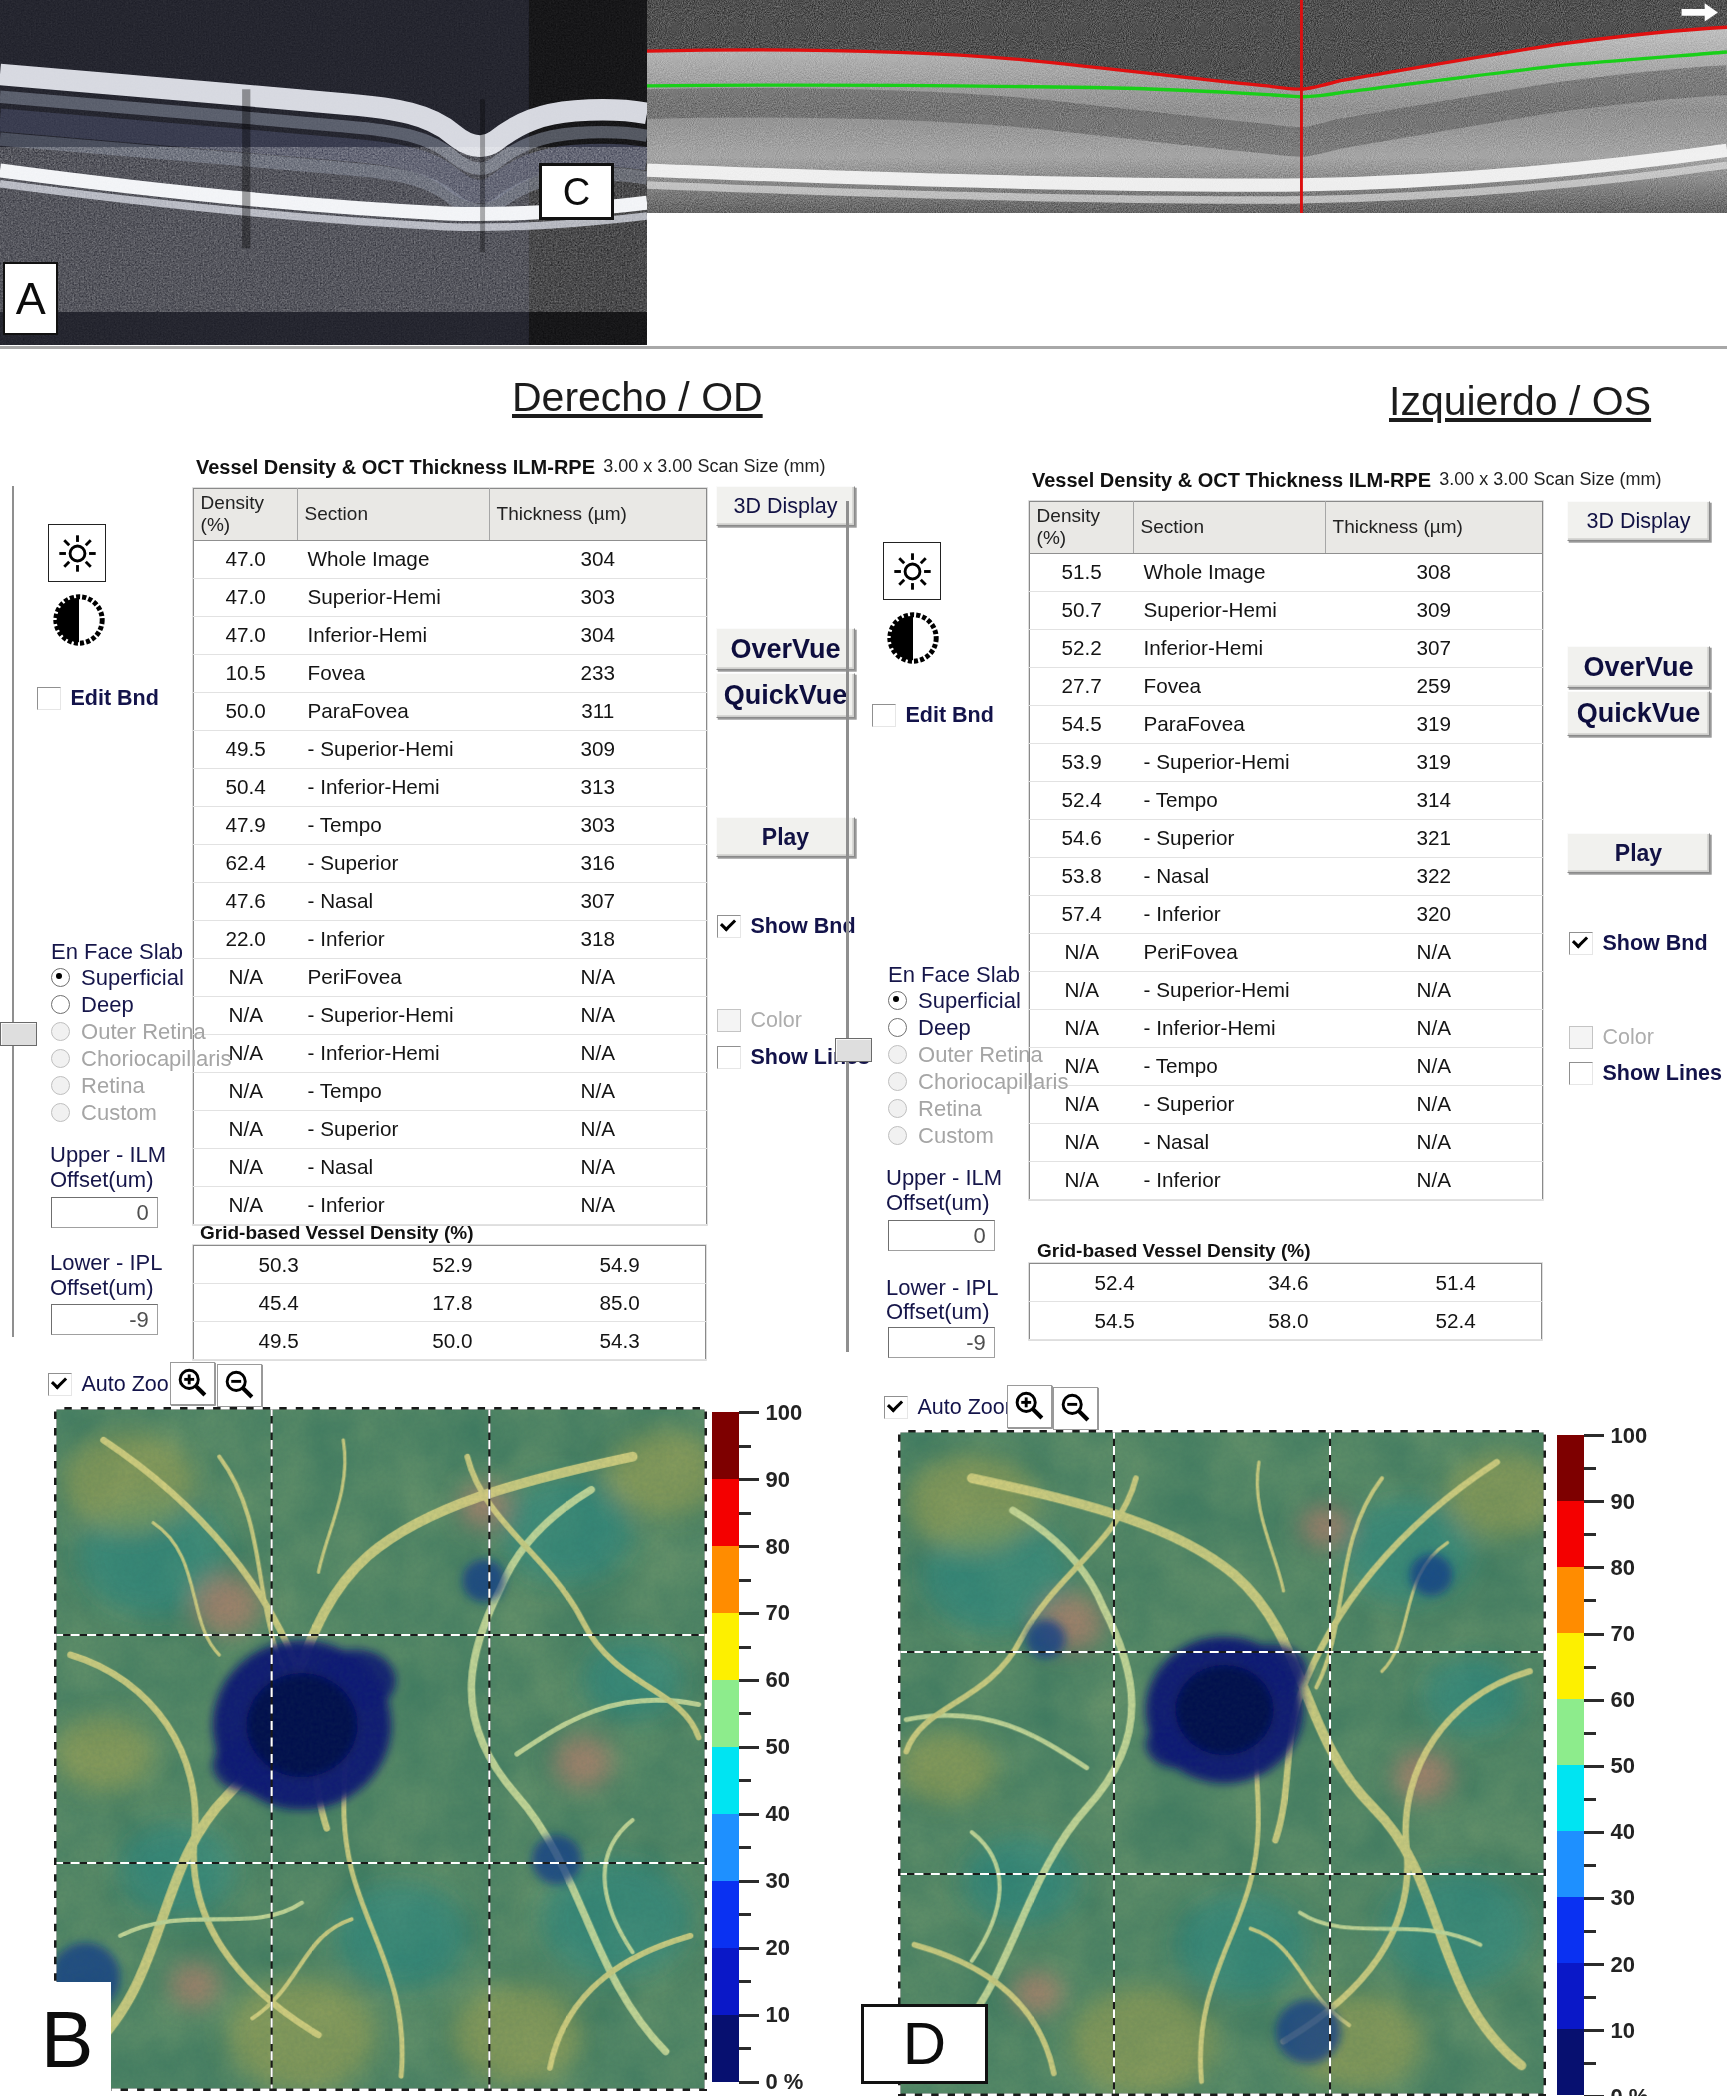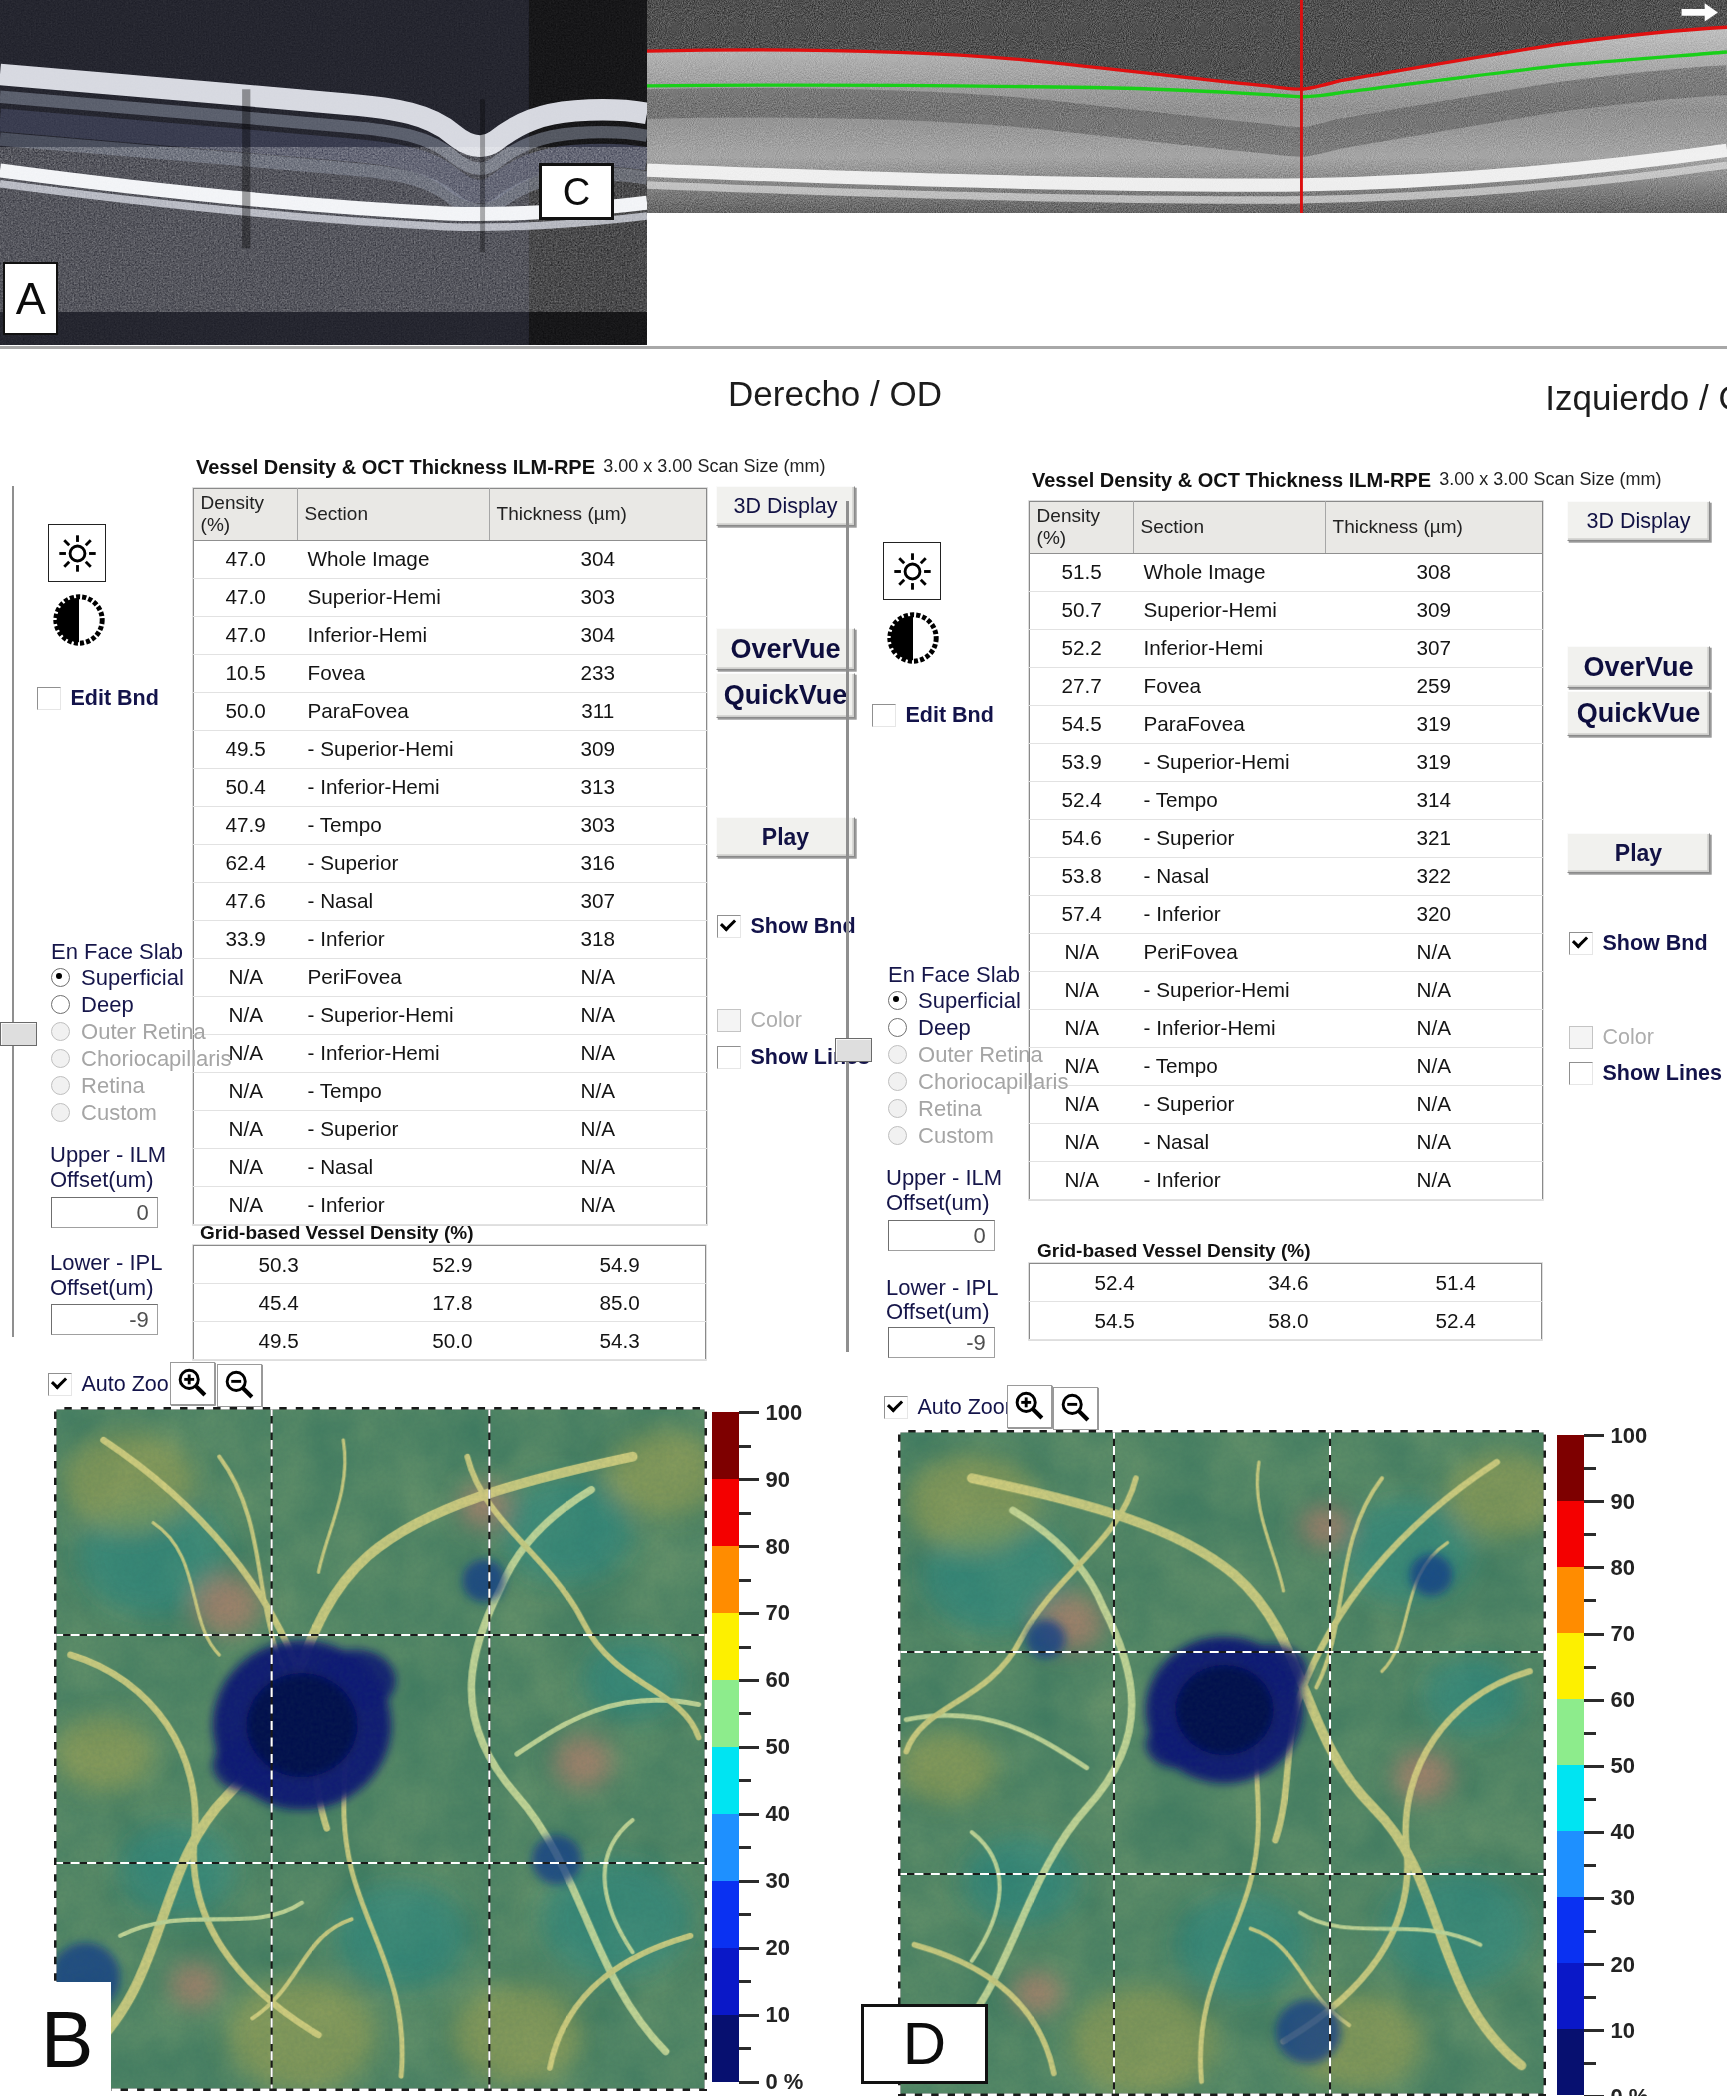--- a/index.html
+++ b/index.html
@@ -45,21 +45,21 @@
   .numbox{position:absolute;background:#fff;border:1.7px solid #a0a0a0;border-top-color:#6f6f6f;border-left-color:#6f6f6f;
     font-size:22px;color:#4f4f4f;text-align:right;padding:1.7px 8.3px;font-family:"Liberation Sans",sans-serif;box-sizing:border-box;}
   
   .cbar{position:absolute;}
   .cbarseg{width:100%;}
   .tick{position:absolute;background:#2b2b2b;height:2.5px;}
   .ticklabel{position:absolute;font-size:22px;font-weight:600;color:#232323;white-space:nowrap;}
   
   .plabel{position:absolute;background:#fff;display:flex;align-items:center;justify-content:center;color:#0c0c0c;line-height:1;}
   
-  .eyelabel{position:absolute;font-size:35px;color:#1c1c1c;text-align:right;}
+  .eyelabel{position:absolute;font-size:41px;color:#1c1c1c;text-align:left;text-decoration:underline;}
   .vtrack{position:absolute;width:2.5px;background:#8f8f8f;}
   .vhandle{position:absolute;width:35px;height:21.5px;background:#dedede;border:0.8px solid #6a6a6a;box-shadow:inset 0.8px 0.8px 0 #fff;}
   .zbtn{position:absolute;width:43px;height:41px;background:#fff;border:0.8px solid #9a9a9a;box-shadow:0.8px 0.8px 0 #808080;
     display:flex;align-items:center;justify-content:center;}
   .iconbox{position:absolute;display:flex;align-items:center;justify-content:center;}
   .grayline{position:absolute;background:#a8a8a8;}
 </style>
 </head>
 <body>
 
@@ -194,21 +194,21 @@
           <td class="c0">62.4</td>
           <td class="c1">- Superior</td>
           <td class="c2">316</td>
         </tr>
         <tr>
           <td class="c0">47.6</td>
           <td class="c1">- Nasal</td>
           <td class="c2">307</td>
         </tr>
         <tr>
-          <td class="c0">33.9</td>
+          <td class="c0">22.0</td>
           <td class="c1">- Inferior</td>
           <td class="c2">318</td>
         </tr>
         <tr>
           <td class="c0">N/A</td>
           <td class="c1">PeriFovea</td>
           <td class="c2">N/A</td>
         </tr>
         <tr>
           <td class="c0">N/A</td>

